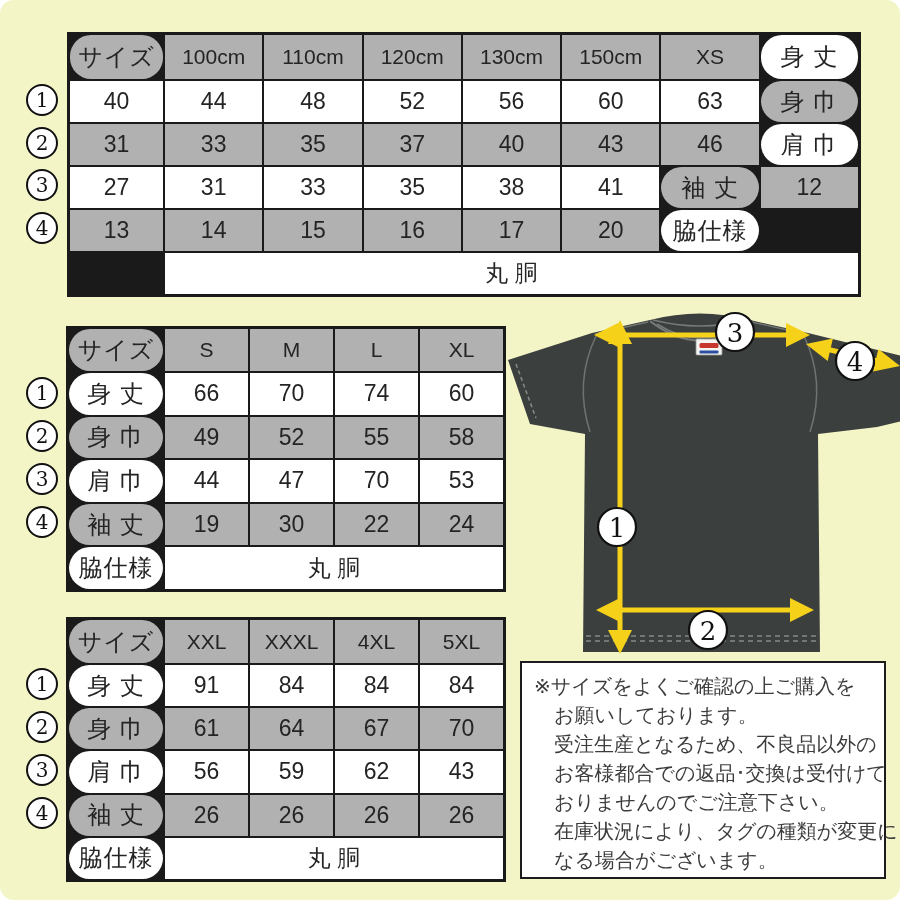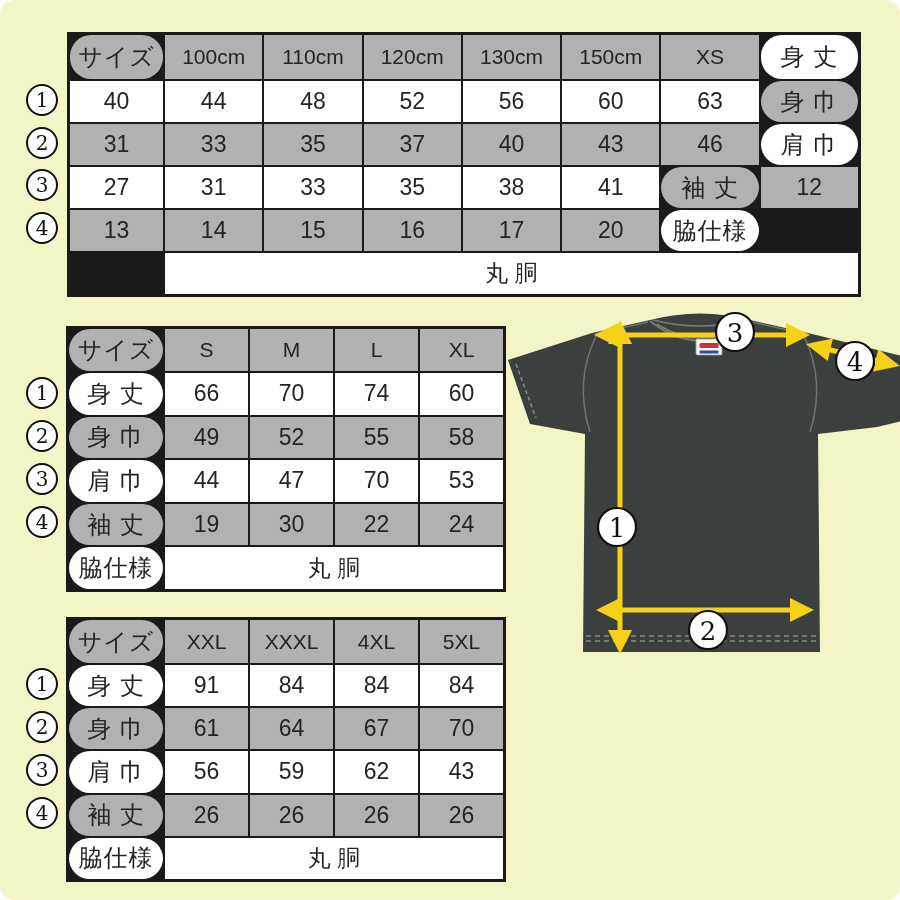--- a/index.html
+++ b/index.html
@@ -210,14 +210,23 @@
     <g>
       <circle cx="235" cy="32" r="19" fill="#fff" stroke="#111" stroke-width="2.2"></circle>
       <text class="circ-num" x="235" y="33" text-anchor="middle" dominant-baseline="central">3</text>
     </g>
     <g>
       <circle cx="355" cy="61" r="19" fill="#fff" stroke="#111" stroke-width="2.2"></circle>
       <text class="circ-num" x="355" y="62" text-anchor="middle" dominant-baseline="central">4</text>
     </g>
   </svg>
 
+  <div class="note">
+    <div class="note-line">※サイズをよくご確認の上ご購入を</div>
+    <div class="note-line indent">お願いしております。</div>
+    <div class="note-line indent">受注生産となるため、不良品以外の</div>
+    <div class="note-line indent">お客様都合での返品･交換は受付けて</div>
+    <div class="note-line indent">おりませんのでご注意下さい。</div>
+    <div class="note-line indent">在庫状況により、タグの種類が変更に</div>
+    <div class="note-line indent">なる場合がございます。</div>
+  </div>
 
 </div>
 
 </body></html>

